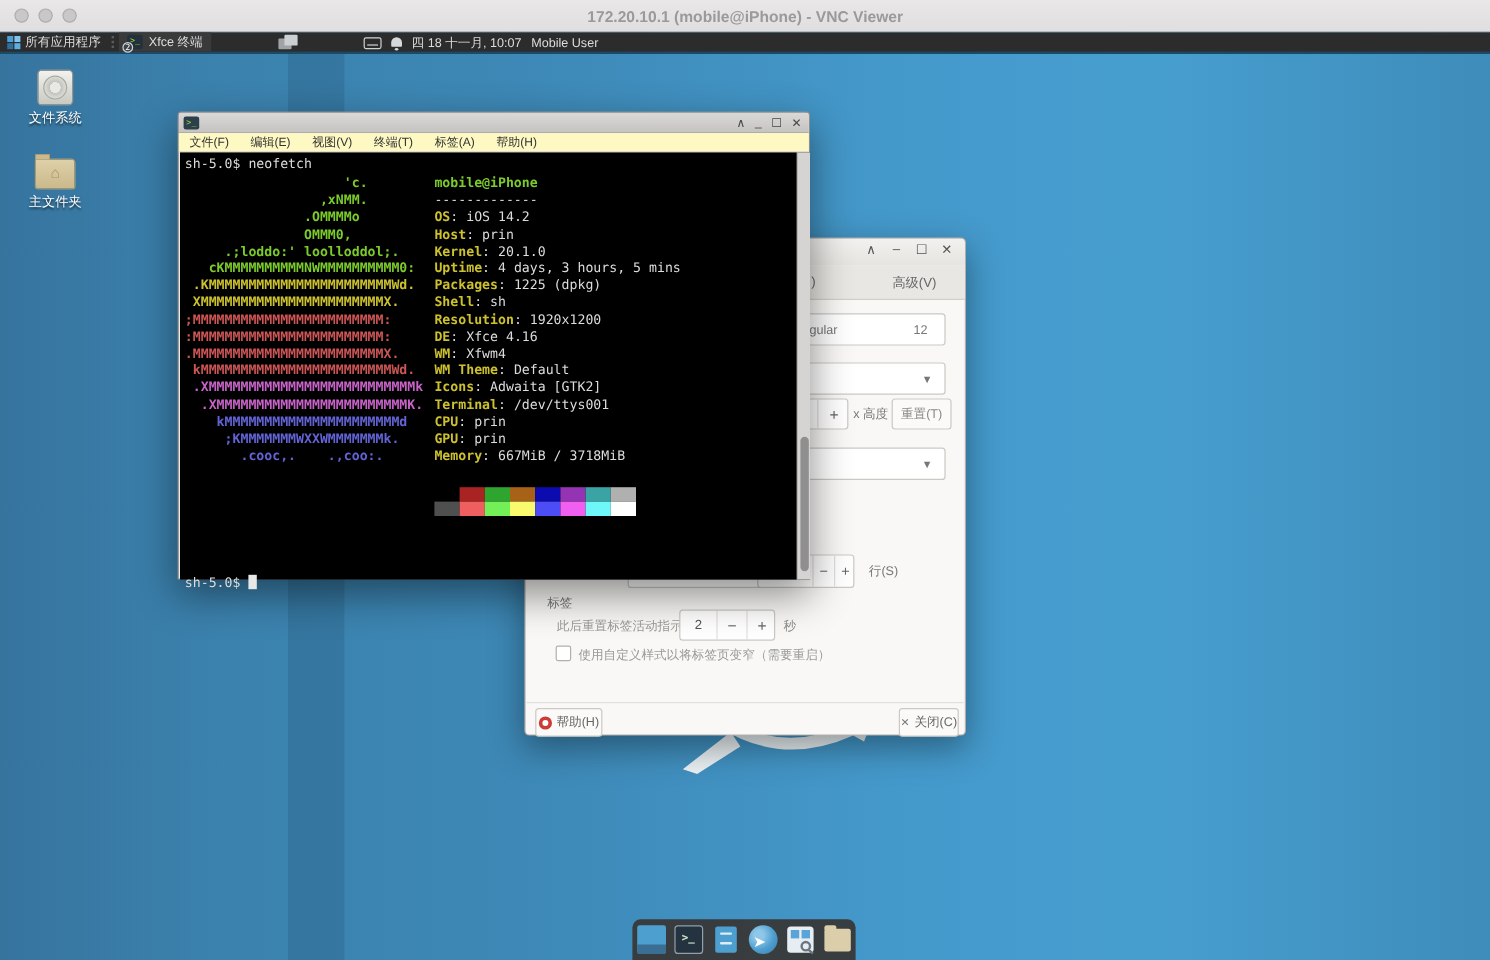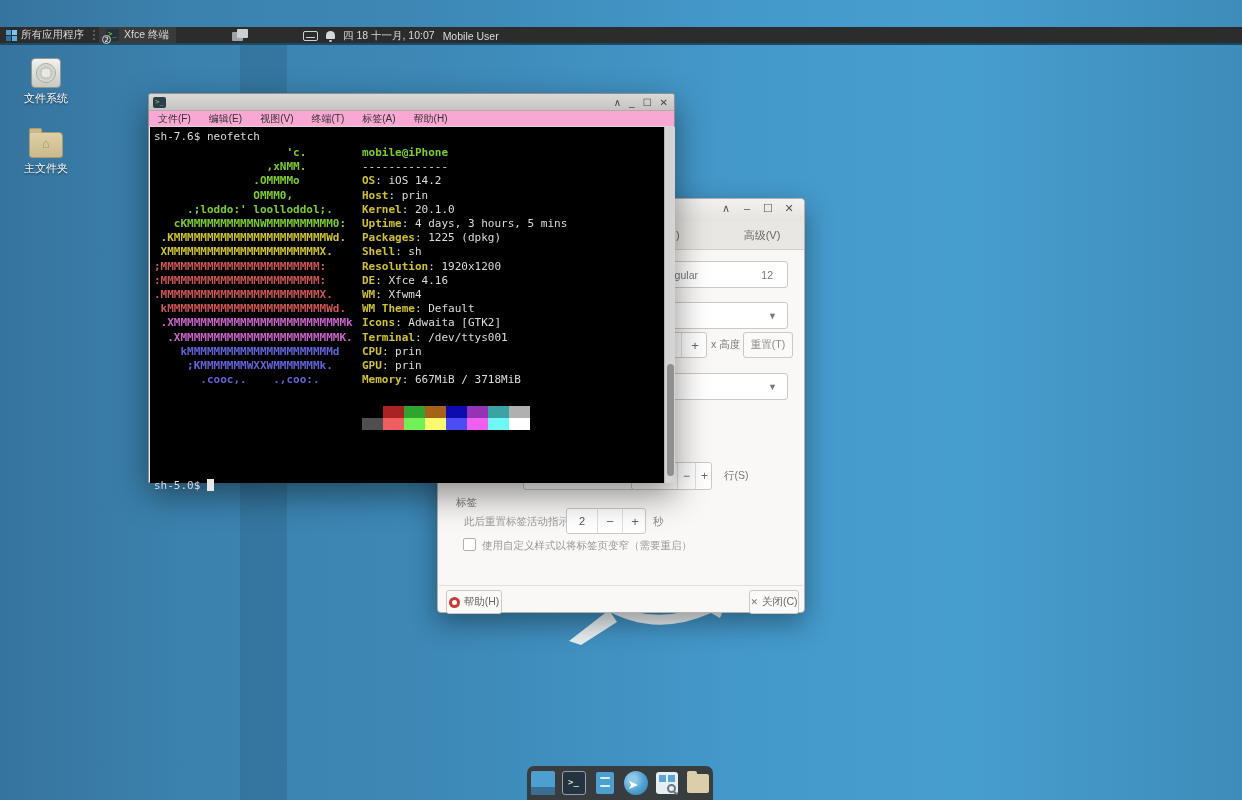--- a/index.html
+++ b/index.html
@@ -86,21 +86,21 @@
   .terminal { left:148px; top:93px; width:527px; height:390px; background:#eceaea;
     border:1px solid #8f8f8f; border-radius:3px 3px 0 0; box-shadow:0 12px 34px rgba(0,0,0,.45); z-index:3; }
   .t-titlebar { position:absolute; left:0; top:0; right:0; height:17px;
     background:linear-gradient(#dbd9d7,#c6c4c2); border-bottom:1px solid #b0aeac; border-radius:3px 3px 0 0;
     display:flex; align-items:center; }
   .t-title { position:absolute; left:0; right:0; text-align:center; font-size:10px; font-weight:bold; color:#3b3b3b; }
   .t-icon { position:relative; z-index:1; margin-left:4px; width:13px; height:11px; background:#2c3f4c; border-radius:2px;
     color:#9ae234; font-size:7px; line-height:10px; text-align:center; font-family:"DejaVu Sans Mono",monospace; }
   .t-controls { position:absolute; right:6px; top:0; height:17px; display:flex; gap:8px; align-items:center;
     color:#444; font-size:10px; z-index:1; }
-  .t-menubar { position:absolute; left:0; top:17px; right:0; height:16px; background:#f9a8d4;
+  .t-menubar { position:absolute; left:0; top:17px; right:0; height:16px; background:#fef9c3;
     border-bottom:1px solid #d9d7d5; display:flex; align-items:center; font-size:10px; color:#333; }
   .t-menubar span { padding:0 9px; }
   .t-content { position:absolute; left:1px; top:33px; width:525px; height:356px; background:#000;
     font-family:"DejaVu Sans Mono", monospace; font-size:11px; line-height:14.2px; color:#dcdcdc; }
   .t-content pre { font:inherit; }
   .scrollbar { position:absolute; right:0; top:0; bottom:0; width:11px; background:#d6d4d2; border-left:1px solid #b7b5b3; }
   .scroll-thumb { position:absolute; left:2px; width:7px; top:237px; height:112px; background:#8f8f8f; border-radius:4px; }
   .cursor { display:inline-block; width:7px; height:12px; background:#e8e8e8; vertical-align:-2px; }
   .pal-row { display:flex; }
   .pal-row i { display:block; width:21px; height:12px; }
@@ -223,21 +223,21 @@
     </div>
     <div class="t-menubar" id="menuItems">
         <span>文件(F)</span>
         <span>编辑(E)</span>
         <span>视图(V)</span>
         <span>终端(T)</span>
         <span>标签(A)</span>
         <span>帮助(H)</span>
       </div>
     <div class="t-content">
-      <pre class="abs" style="left:4px; top:3px;">sh-7.6$ neofetch</pre>
+      <pre class="abs" style="left:4px; top:3px;">sh-5.0$ neofetch</pre>
       <pre class="abs" id="artLines" style="left:4px; top:19px;"><div style="color: rgb(124, 203, 44); font-weight: bold;">                    'c.</div><div style="color: rgb(124, 203, 44); font-weight: bold;">                 ,xNMM.</div><div style="color: rgb(124, 203, 44); font-weight: bold;">               .OMMMMo</div><div style="color: rgb(124, 203, 44); font-weight: bold;">               OMMM0,</div><div style="color: rgb(124, 203, 44); font-weight: bold;">     .;loddo:' loolloddol;.</div><div style="color: rgb(124, 203, 44); font-weight: bold;">   cKMMMMMMMMMMNWMMMMMMMMMM0:</div><div style="color: rgb(204, 193, 47); font-weight: bold;"> .KMMMMMMMMMMMMMMMMMMMMMMMWd.</div><div style="color: rgb(204, 193, 47); font-weight: bold;"> XMMMMMMMMMMMMMMMMMMMMMMMX.</div><div style="color: rgb(205, 85, 85); font-weight: bold;">;MMMMMMMMMMMMMMMMMMMMMMMM:</div><div style="color: rgb(205, 85, 85); font-weight: bold;">:MMMMMMMMMMMMMMMMMMMMMMMM:</div><div style="color: rgb(205, 85, 85); font-weight: bold;">.MMMMMMMMMMMMMMMMMMMMMMMMX.</div><div style="color: rgb(205, 85, 85); font-weight: bold;"> kMMMMMMMMMMMMMMMMMMMMMMMMWd.</div><div style="color: rgb(200, 99, 200); font-weight: bold;"> .XMMMMMMMMMMMMMMMMMMMMMMMMMMk</div><div style="color: rgb(200, 99, 200); font-weight: bold;">  .XMMMMMMMMMMMMMMMMMMMMMMMMK.</div><div style="color: rgb(99, 99, 216); font-weight: bold;">    kMMMMMMMMMMMMMMMMMMMMMMd</div><div style="color: rgb(99, 99, 216); font-weight: bold;">     ;KMMMMMMMWXXWMMMMMMMk.</div><div style="color: rgb(99, 99, 216); font-weight: bold;">       .cooc,.    .,coo:.</div></pre>
       <pre class="abs" id="infoLines" style="left:212px; top:19px;"><div class="neo-header" style="color: rgb(124, 203, 44);">mobile@iPhone</div><div>-------------</div><div><span class="neo-label" style="color: rgb(205, 193, 47);">OS</span>: iOS 14.2</div><div><span class="neo-label" style="color: rgb(205, 193, 47);">Host</span>: prin</div><div><span class="neo-label" style="color: rgb(205, 193, 47);">Kernel</span>: 20.1.0</div><div><span class="neo-label" style="color: rgb(205, 193, 47);">Uptime</span>: 4 days, 3 hours, 5 mins</div><div><span class="neo-label" style="color: rgb(205, 193, 47);">Packages</span>: 1225 (dpkg)</div><div><span class="neo-label" style="color: rgb(205, 193, 47);">Shell</span>: sh</div><div><span class="neo-label" style="color: rgb(205, 193, 47);">Resolution</span>: 1920x1200</div><div><span class="neo-label" style="color: rgb(205, 193, 47);">DE</span>: Xfce 4.16</div><div><span class="neo-label" style="color: rgb(205, 193, 47);">WM</span>: Xfwm4</div><div><span class="neo-label" style="color: rgb(205, 193, 47);">WM Theme</span>: Default</div><div><span class="neo-label" style="color: rgb(205, 193, 47);">Icons</span>: Adwaita [GTK2]</div><div><span class="neo-label" style="color: rgb(205, 193, 47);">Terminal</span>: /dev/ttys001</div><div><span class="neo-label" style="color: rgb(205, 193, 47);">CPU</span>: prin</div><div><span class="neo-label" style="color: rgb(205, 193, 47);">GPU</span>: prin</div><div><span class="neo-label" style="color: rgb(205, 193, 47);">Memory</span>: 667MiB / 3718MiB</div></pre>
       <div class="abs" style="left:212px; top:279px;">
         <div class="pal-row" id="palette1">
             <i style="background: rgb(0, 0, 0);"></i>
             <i style="background: rgb(170, 35, 35);"></i>
             <i style="background: rgb(46, 165, 46);"></i>
             <i style="background: rgb(168, 98, 24);"></i>
             <i style="background: rgb(11, 11, 175);"></i>
             <i style="background: rgb(148, 52, 180);"></i>
@@ -255,20 +255,28 @@
             <i style="background: rgb(255, 255, 255);"></i>
           </div>
       </div>
       <pre class="abs" style="left:4px; top:324px;margin-top:28px;"><span>sh-5.0$ </span><span class="cursor"></span></pre>
       <div class="scrollbar">
         <div class="scroll-thumb"></div>
       </div>
     </div>
   </div>
 
+  <div class="abs mac-bar">
+    <div class="traffic">
+      <span class="light"></span>
+      <span class="light"></span>
+      <span class="light"></span>
+    </div>
+    <div class="mac-title">172.20.10.1 (mobile@iPhone) - VNC Viewer</div>
+  </div>
 
   <div class="abs xfce-panel">
     <div class="apps-btn">
       <span class="grid-icon">
         <i style="background:#4d9fd4"></i>
           <i style="background:#7fc4ea"></i>
           <i style="background:#2d6f9e"></i>
           <i style="background:#5caede"></i>
       </span>
       <span>所有应用程序</span>

